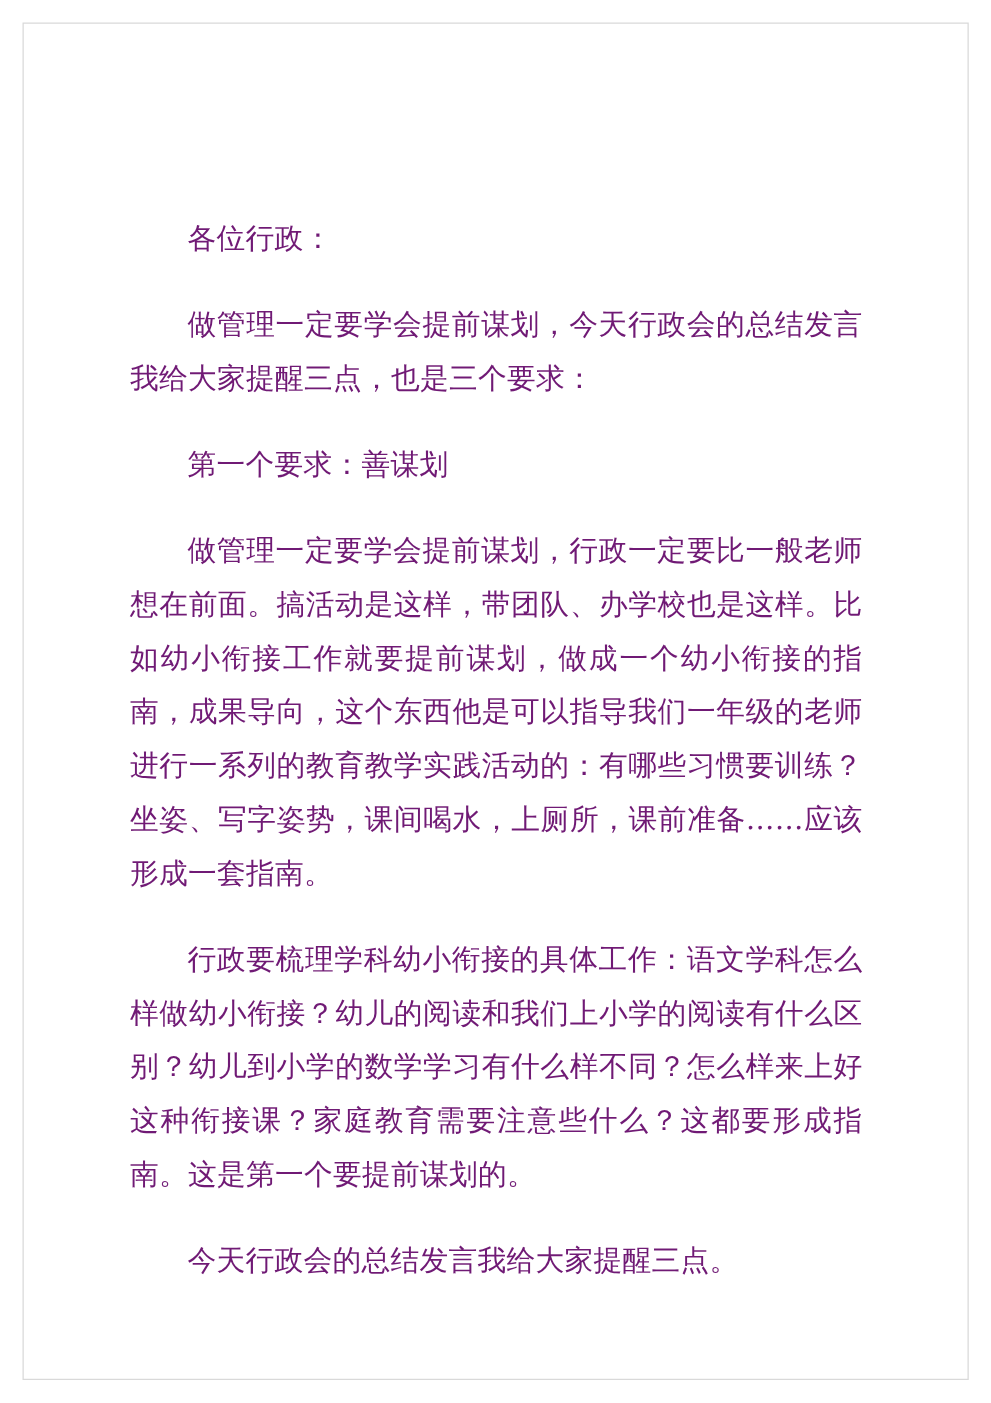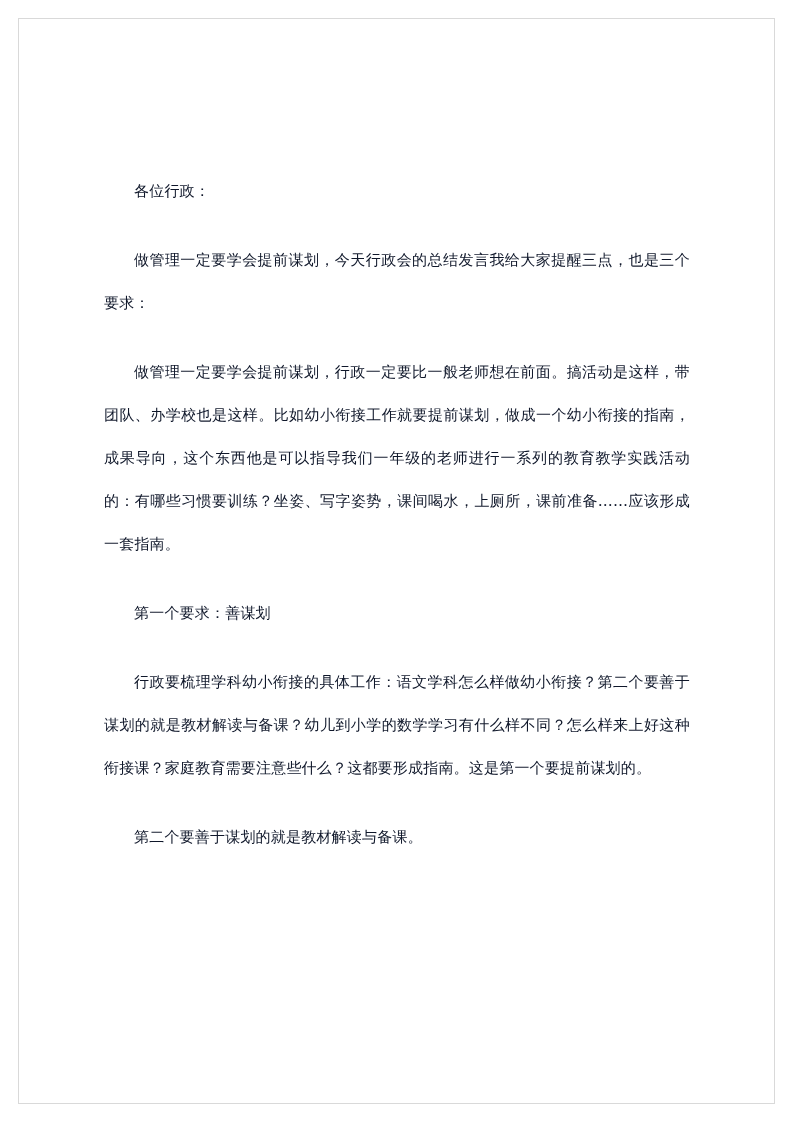--- a/index.html
+++ b/index.html
@@ -25,39 +25,39 @@
     border: 1px solid #d9d9d9;
     pointer-events: none;
   }
   .content {
     position: absolute;
     left: 104px;
     top: 170px;
     width: 586px;
   }
   .para {
-    font-size: 15px;
+    font-size: 23px;
     line-height: 43px;
-    color: #0f172a;
+    color: #701a75;
     text-align: justify;
     text-justify: inter-ideograph;
     margin: 0 0 26px 0;
     text-indent: 2em;
     letter-spacing: 0.2px;
   }
   .para.last {
     margin-bottom: 0;
   }
 </style>
 </head>
 <body>
 
 <div class="page">
   <div class="page-border"></div>
   <div class="content">
     <p class="para">各位行政：</p>
     <p class="para">做管理一定要学会提前谋划，今天行政会的总结发言我给大家提醒三点，也是三个要求：</p>
+    <p class="para">第一个要求：善谋划</p>
     <p class="para">做管理一定要学会提前谋划，行政一定要比一般老师想在前面。搞活动是这样，带团队、办学校也是这样。比如幼小衔接工作就要提前谋划，做成一个幼小衔接的指南，成果导向，这个东西他是可以指导我们一年级的老师进行一系列的教育教学实践活动的：有哪些习惯要训练？坐姿、写字姿势，课间喝水，上厕所，课前准备……应该形成一套指南。</p>
-    <p class="para">第一个要求：善谋划</p>
-    <p class="para">行政要梳理学科幼小衔接的具体工作：语文学科怎么样做幼小衔接？第二个要善于谋划的就是教材解读与备课？幼儿到小学的数学学习有什么样不同？怎么样来上好这种衔接课？家庭教育需要注意些什么？这都要形成指南。这是第一个要提前谋划的。</p>
-    <p class="para last">第二个要善于谋划的就是教材解读与备课。</p>
+    <p class="para">行政要梳理学科幼小衔接的具体工作：语文学科怎么样做幼小衔接？幼儿的阅读和我们上小学的阅读有什么区别？幼儿到小学的数学学习有什么样不同？怎么样来上好这种衔接课？家庭教育需要注意些什么？这都要形成指南。这是第一个要提前谋划的。</p>
+    <p class="para last">今天行政会的总结发言我给大家提醒三点。</p>
   </div>
 </div>
 
 </body></html>

